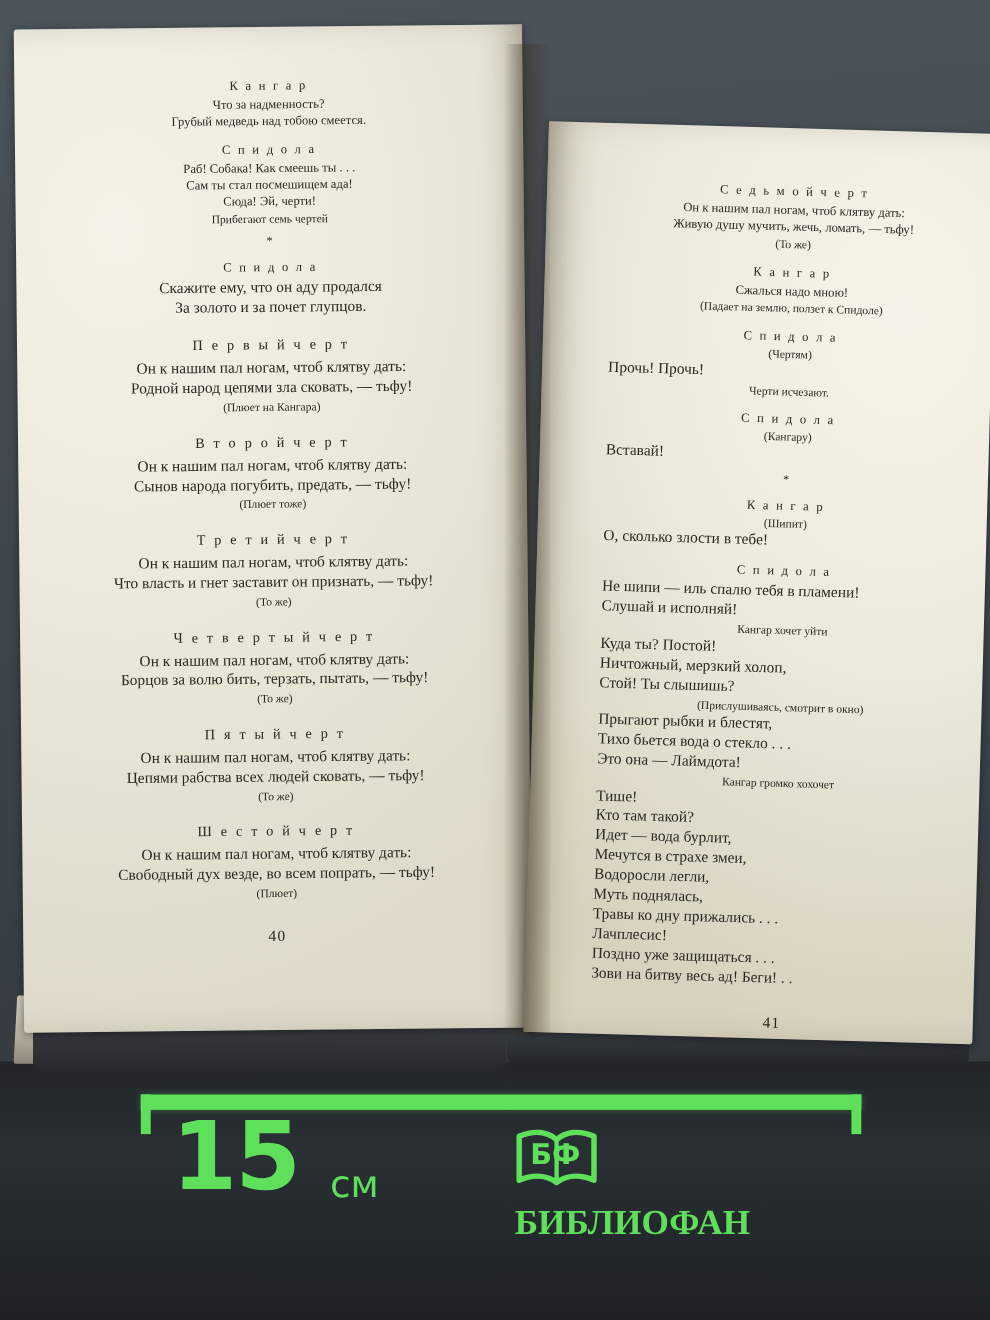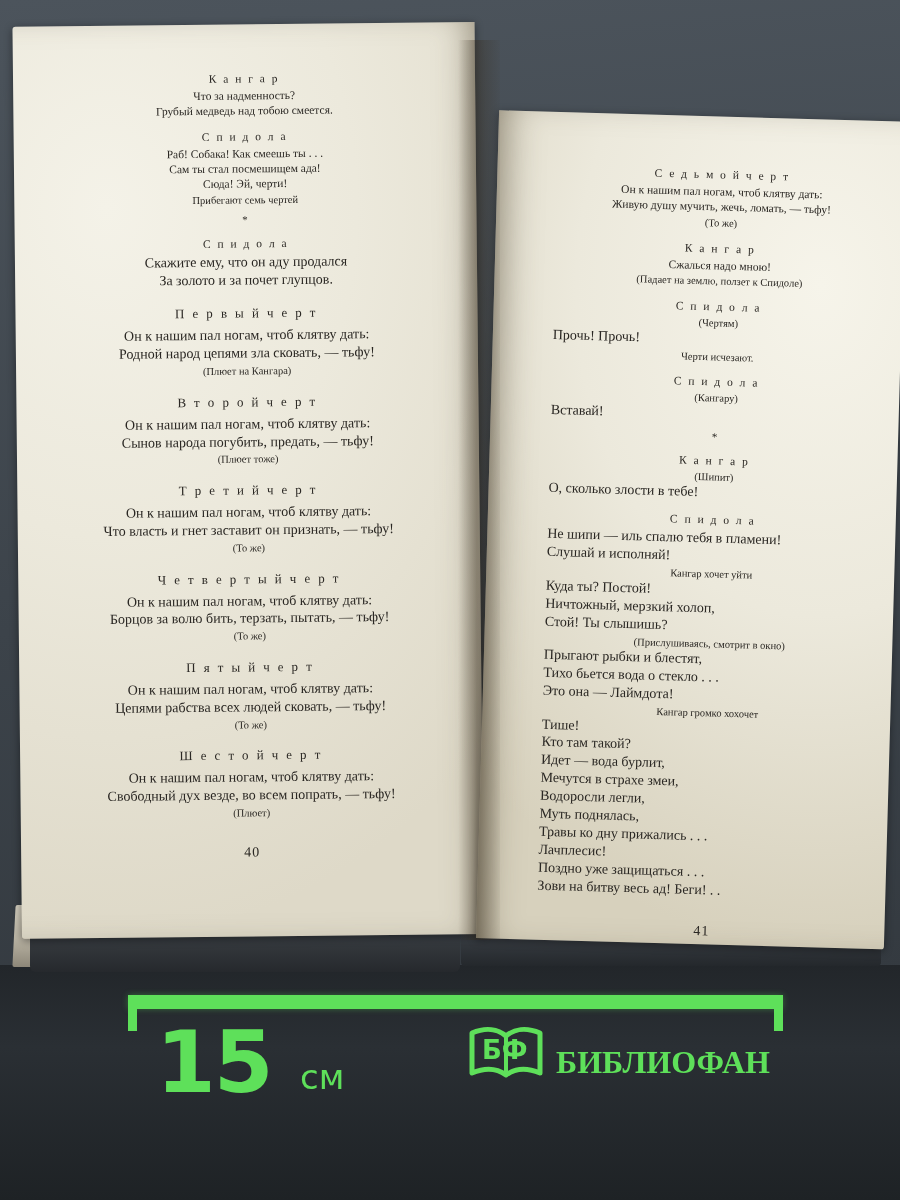--- a/index.html
+++ b/index.html
@@ -176,43 +176,44 @@
   }
   #ruler-cap-l, #ruler-cap-r {
     position: absolute;
     top: 0; width: 9px; height: 36px;
     background: #5ee05a;
   }
   #ruler-cap-l { left: 0; }
   #ruler-cap-r { left: 646px; }
   #ruler-num {
     position: absolute;
-    left: 28px; top: 24px;
+    left: 28px; top: 14px;
     font-family: "DejaVu Sans", sans-serif;
     font-weight: bold;
     font-size: 86px;
     line-height: 86px;
     color: #5ee05a;
     letter-spacing: -2px;
   }
   #ruler-unit {
     position: absolute;
     left: 172px; top: 62px;
     font-family: "DejaVu Sans", sans-serif;
     font-weight: normal;
     font-size: 34px;
     color: #5ee05a;
   }
   #brand {
     position: absolute;
     left: 340px;
     top: 28px;
     display: flex;
-    align-items: flex-end;
+    align-items: flex-start;
     gap: 12px;
+    flex-direction: column;
   }
   #brand-book {
     position: relative;
     width: 76px; height: 58px;
   }
   #brand-text {
     font-family: Liberation Serif, serif;
     font-weight: bold;
     font-size: 32px;
     color: #5ee05a;

